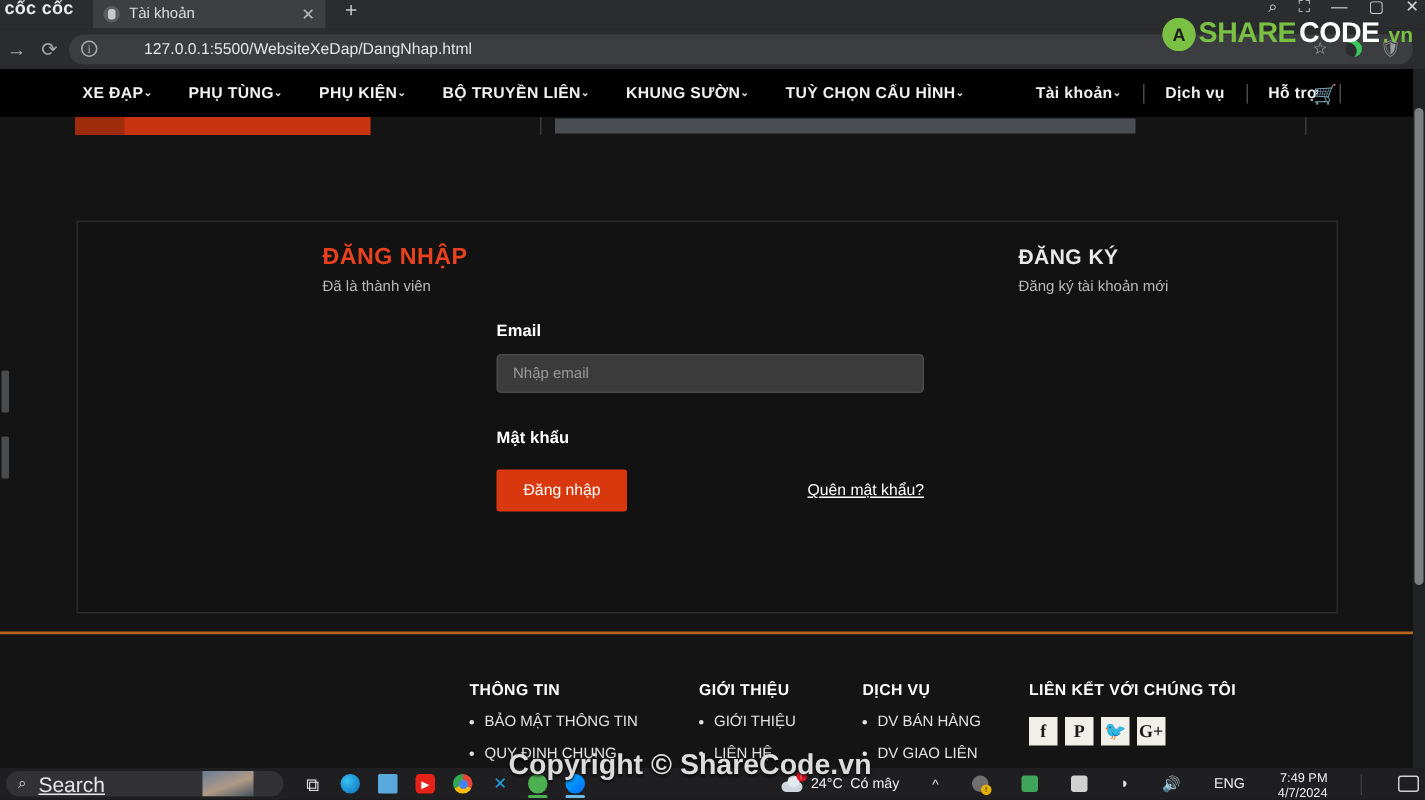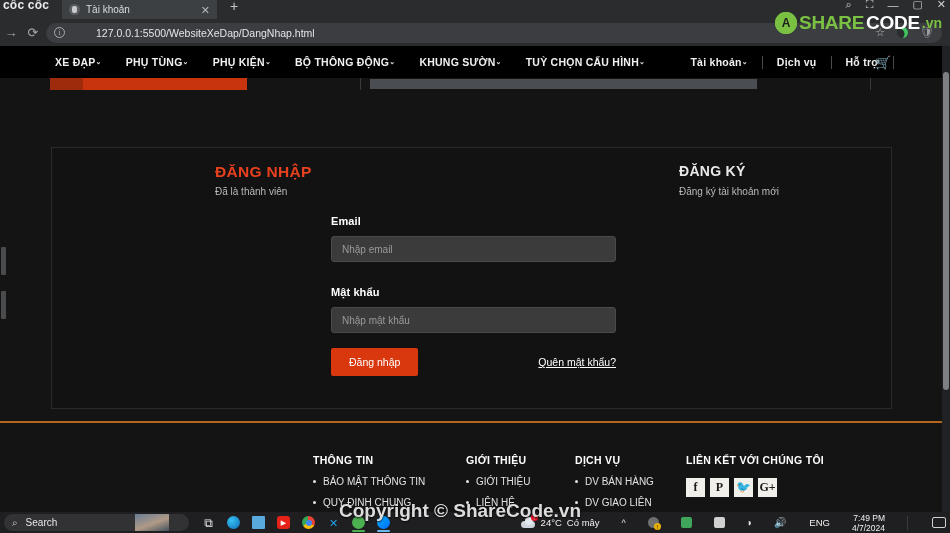--- a/index.html
+++ b/index.html
@@ -265,21 +265,21 @@
   .taskbar {
     position: absolute; left: 0; bottom: 0; width: 950px; height: 21px;
     background: #1f1f21; display: flex; align-items: center;
   }
   .tb-search {
     width: 185px; height: 17px; margin-left: 4px; background: #323235;
     border-radius: 9px; display: flex; align-items: center; padding: 0 8px;
     position: relative; overflow: hidden;
   }
   .tb-search-icon { font-size: 10px; color: #d4d4d4; margin-right: 8px; }
-  .tb-search-text { font-size: 10px; color: #e6e6e6; }
+  .tb-search-text { font-size: 14px; color: #e6e6e6; text-decoration: underline; }
   .tb-search-av {
     position: absolute; right: 20px; top: 0; width: 34px; height: 17px;
     background: linear-gradient(160deg,#6a7d97 0%, #b09a86 55%, #42505e 100%);
   }
   .tb-icons { display: flex; align-items: center; gap: 0px; margin-left: 7px; }
   .tb-ico {
     width: 25px; height: 21px; display: flex; align-items: center;
     justify-content: center; position: relative;
   }
   .tb-ico .glyph { font-size: 12px; line-height: 12px; }
@@ -378,21 +378,21 @@
       </a>
       <a class="navlink">
         <span>PHỤ TÙNG</span>
         <span class="caret">⌄</span>
       </a>
       <a class="navlink">
         <span>PHỤ KIỆN</span>
         <span class="caret">⌄</span>
       </a>
       <a class="navlink">
-        <span>BỘ THÔNG ĐỘNG</span>
+        <span>BỘ TRUYỀN LIÊN</span>
         <span class="caret">⌄</span>
       </a>
       <a class="navlink">
         <span>KHUNG SƯỜN</span>
         <span class="caret">⌄</span>
       </a>
       <a class="navlink">
         <span>TUỲ CHỌN CẤU HÌNH</span>
         <span class="caret">⌄</span>
       </a>
@@ -431,21 +431,20 @@
       <div class="col-right">
         <div class="head-dangky">ĐĂNG KÝ</div>
         <div class="sub-dangky">Đăng ký tài khoản mới</div>
       </div>
 
       <div class="form">
         <div class="flabel">Email</div>
         <input class="finput" type="text" placeholder="Nhập email" style="">
         <div class="gap"></div>
         <div class="flabel">Mật khẩu</div>
-        <input class="finput" type="password" placeholder="Nhập mật khẩu" style="">
         <div class="form-row">
           <button class="btn-login">Đăng nhập</button>
           <a class="link-forgot">Quên mật khẩu?</a>
         </div>
       </div>
     </div>
 
     <div class="divider-orange"></div>
 
     <div class="footer">

